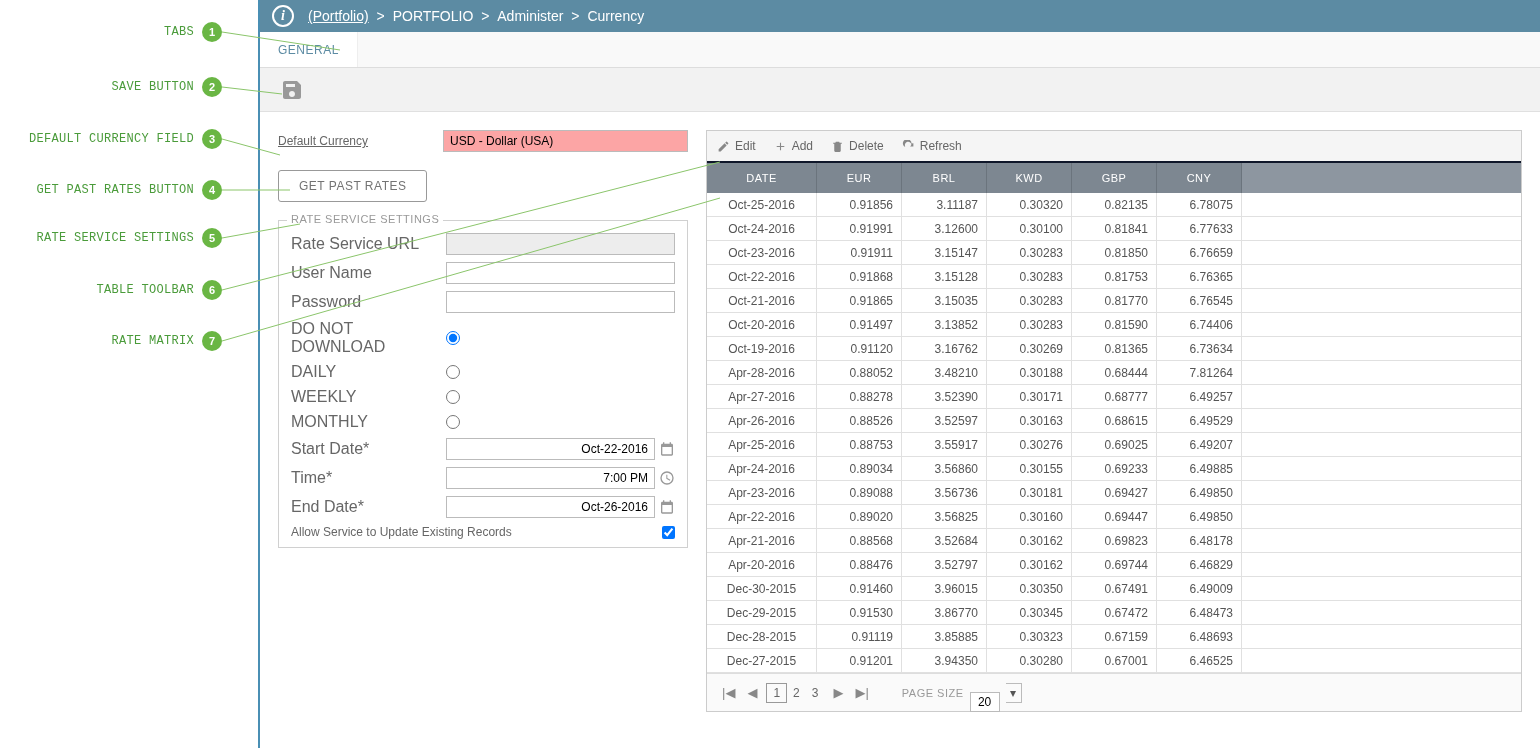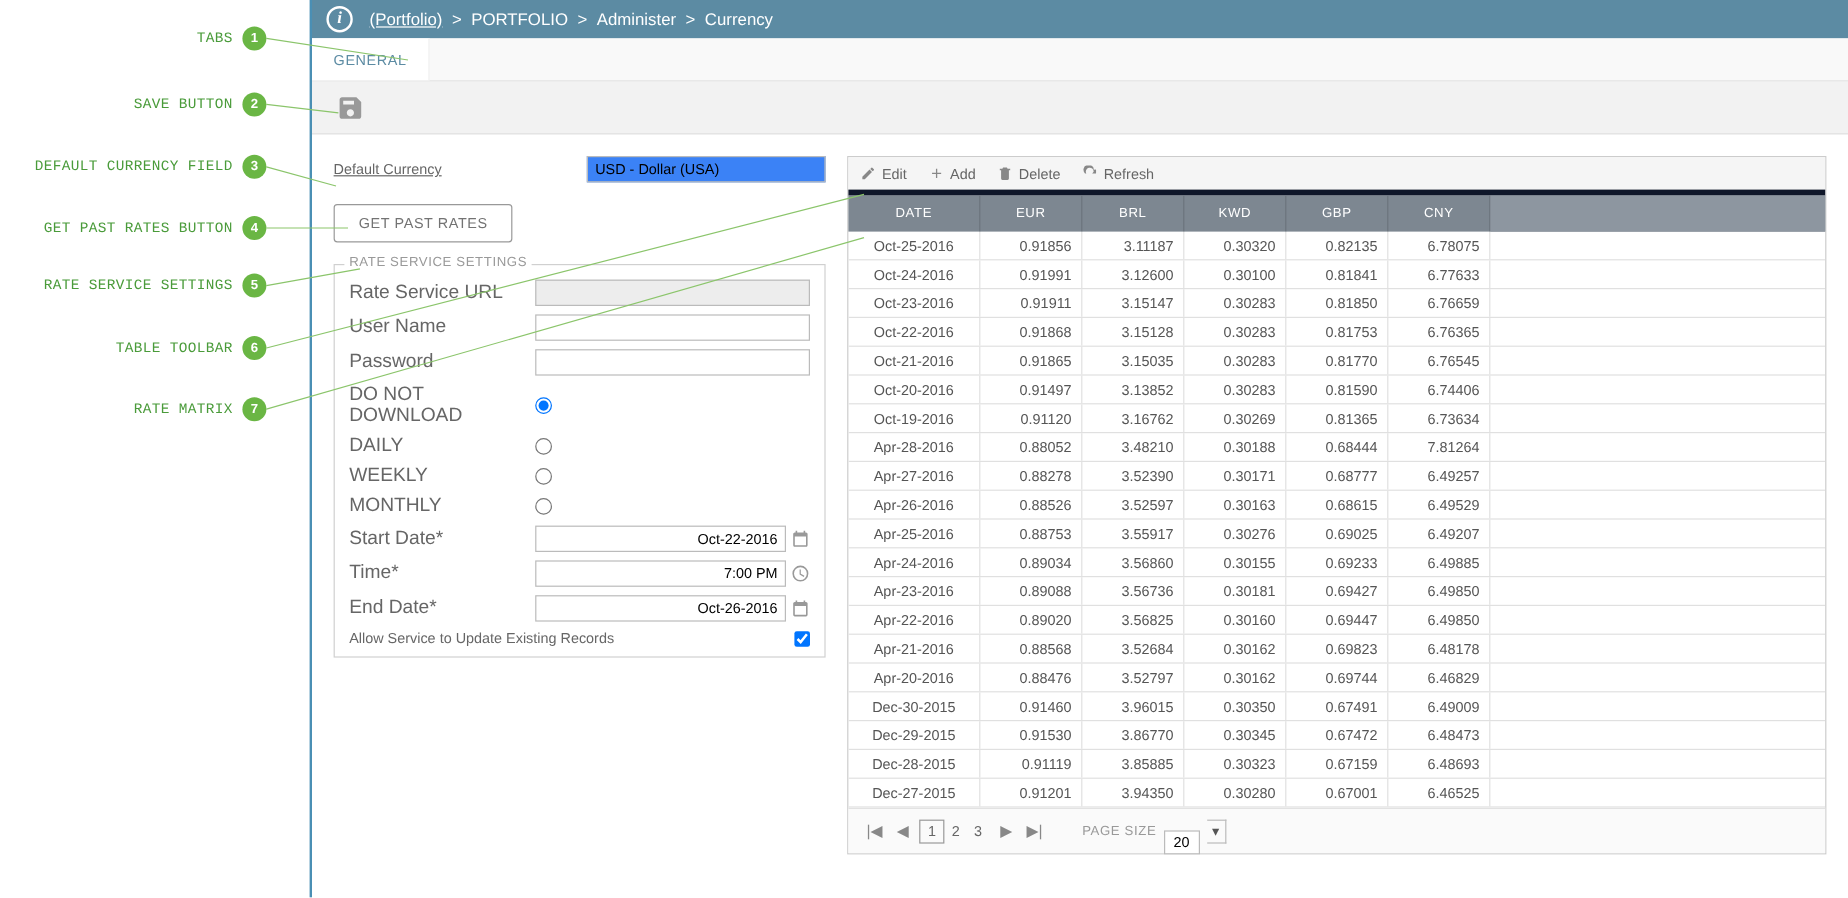--- a/index.html
+++ b/index.html
@@ -30,44 +30,44 @@
 
 
 .toolbar { height: 44px; background: #f2f2f2; border-bottom: 1px solid #e0e0e0; display: flex; align-items: center; padding: 0 20px; }
 .save-icon { width: 24px; height: 24px; cursor: pointer; }
 
 
 .content { display: flex; padding: 18px 18px 0 18px; gap: 18px; }
 
 
 .form-col { width: 410px; }
-.form-row { display: flex; align-items: center; margin-bottom: 6px; gap: 46px; }
+.form-row { display: flex; align-items: center; margin-bottom: 6px; }
 .form-label { width: 165px; font-size: 12px; color: #666; }
 .form-label.underlined { text-decoration: underline; }
 .form-input { flex: 1; height: 22px; border: 1px solid #bbb; padding: 2px 6px; font-size: 12px; background: #fff; }
-.form-input.readonly { background: #3b82f6; }
+.form-input.readonly { background: #fca5a5; }
 .get-past-btn { margin-top: 12px; padding: 8px 20px; border: 1px solid #999; background: #fff; border-radius: 3px; font-size: 12px; letter-spacing: 0.5px; color: #737373; cursor: pointer; }
 
 
 .fieldset { border: 1px solid #d0d0d0; margin-top: 18px; padding: 12px 12px 8px; position: relative; }
 .fieldset-legend { color: #999; font-size: 11px; letter-spacing: 0.5px; background: #fff; padding: 0 4px; position: absolute; top: -8px; left: 8px; }
 .fs-row { display: flex; align-items: center; margin-bottom: 7px; }
 .fs-label { width: 155px; font-size: 16px; color: #666; }
 .fs-input { flex: 1; height: 22px; border: 1px solid #bbb; padding: 2px 6px; font-size: 12px; }
 .fs-input.readonly { background: #ededed; }
 .radio { width: 14px; height: 14px; }
 .date-wrap { flex: 1; display: flex; align-items: center; gap: 4px; }
 .date-input { flex: 1; height: 22px; border: 1px solid #bbb; padding: 2px 6px; font-size: 12px; text-align: right; }
 .cal-icon, .clock-icon { width: 16px; height: 16px; color: #888; }
 .allow-row { display: flex; align-items: center; justify-content: space-between; margin-top: 4px; }
 .allow-label { font-size: 12px; color: #666; }
 
 
 .grid-col { flex: 1; border: 1px solid #ccc; display: flex; flex-direction: column; }
-.grid-toolbar { height: 32px; background: #f5f5f5; border-bottom: 5px solid #0f172a; display: flex; align-items: center; padding: 0 10px; gap: 18px; }
+.grid-toolbar { height: 32px; background: #f5f5f5; border-bottom: 2px solid #0f172a; display: flex; align-items: center; padding: 0 10px; gap: 18px; }
 .gt-btn { display: flex; align-items: center; gap: 5px; color: #666; font-size: 12px; cursor: pointer; }
 .gt-icon { width: 13px; height: 13px; }
 
 .grid-head { display: flex; background: #7d8791; height: 30px; }
 .gh-cell { color: #fff; font-size: 11px; letter-spacing: 0.5px; display: flex; align-items: center; justify-content: center; border-right: 1px solid #6b747d; }
 .gh-cell.date { width: 110px; }
 .gh-cell.cur { width: 85px; }
 .gh-cell.filler { flex: 1; border-right: none; background: #8d96a0; }
 
 .grid-body { overflow-y: auto; flex: 1; }

